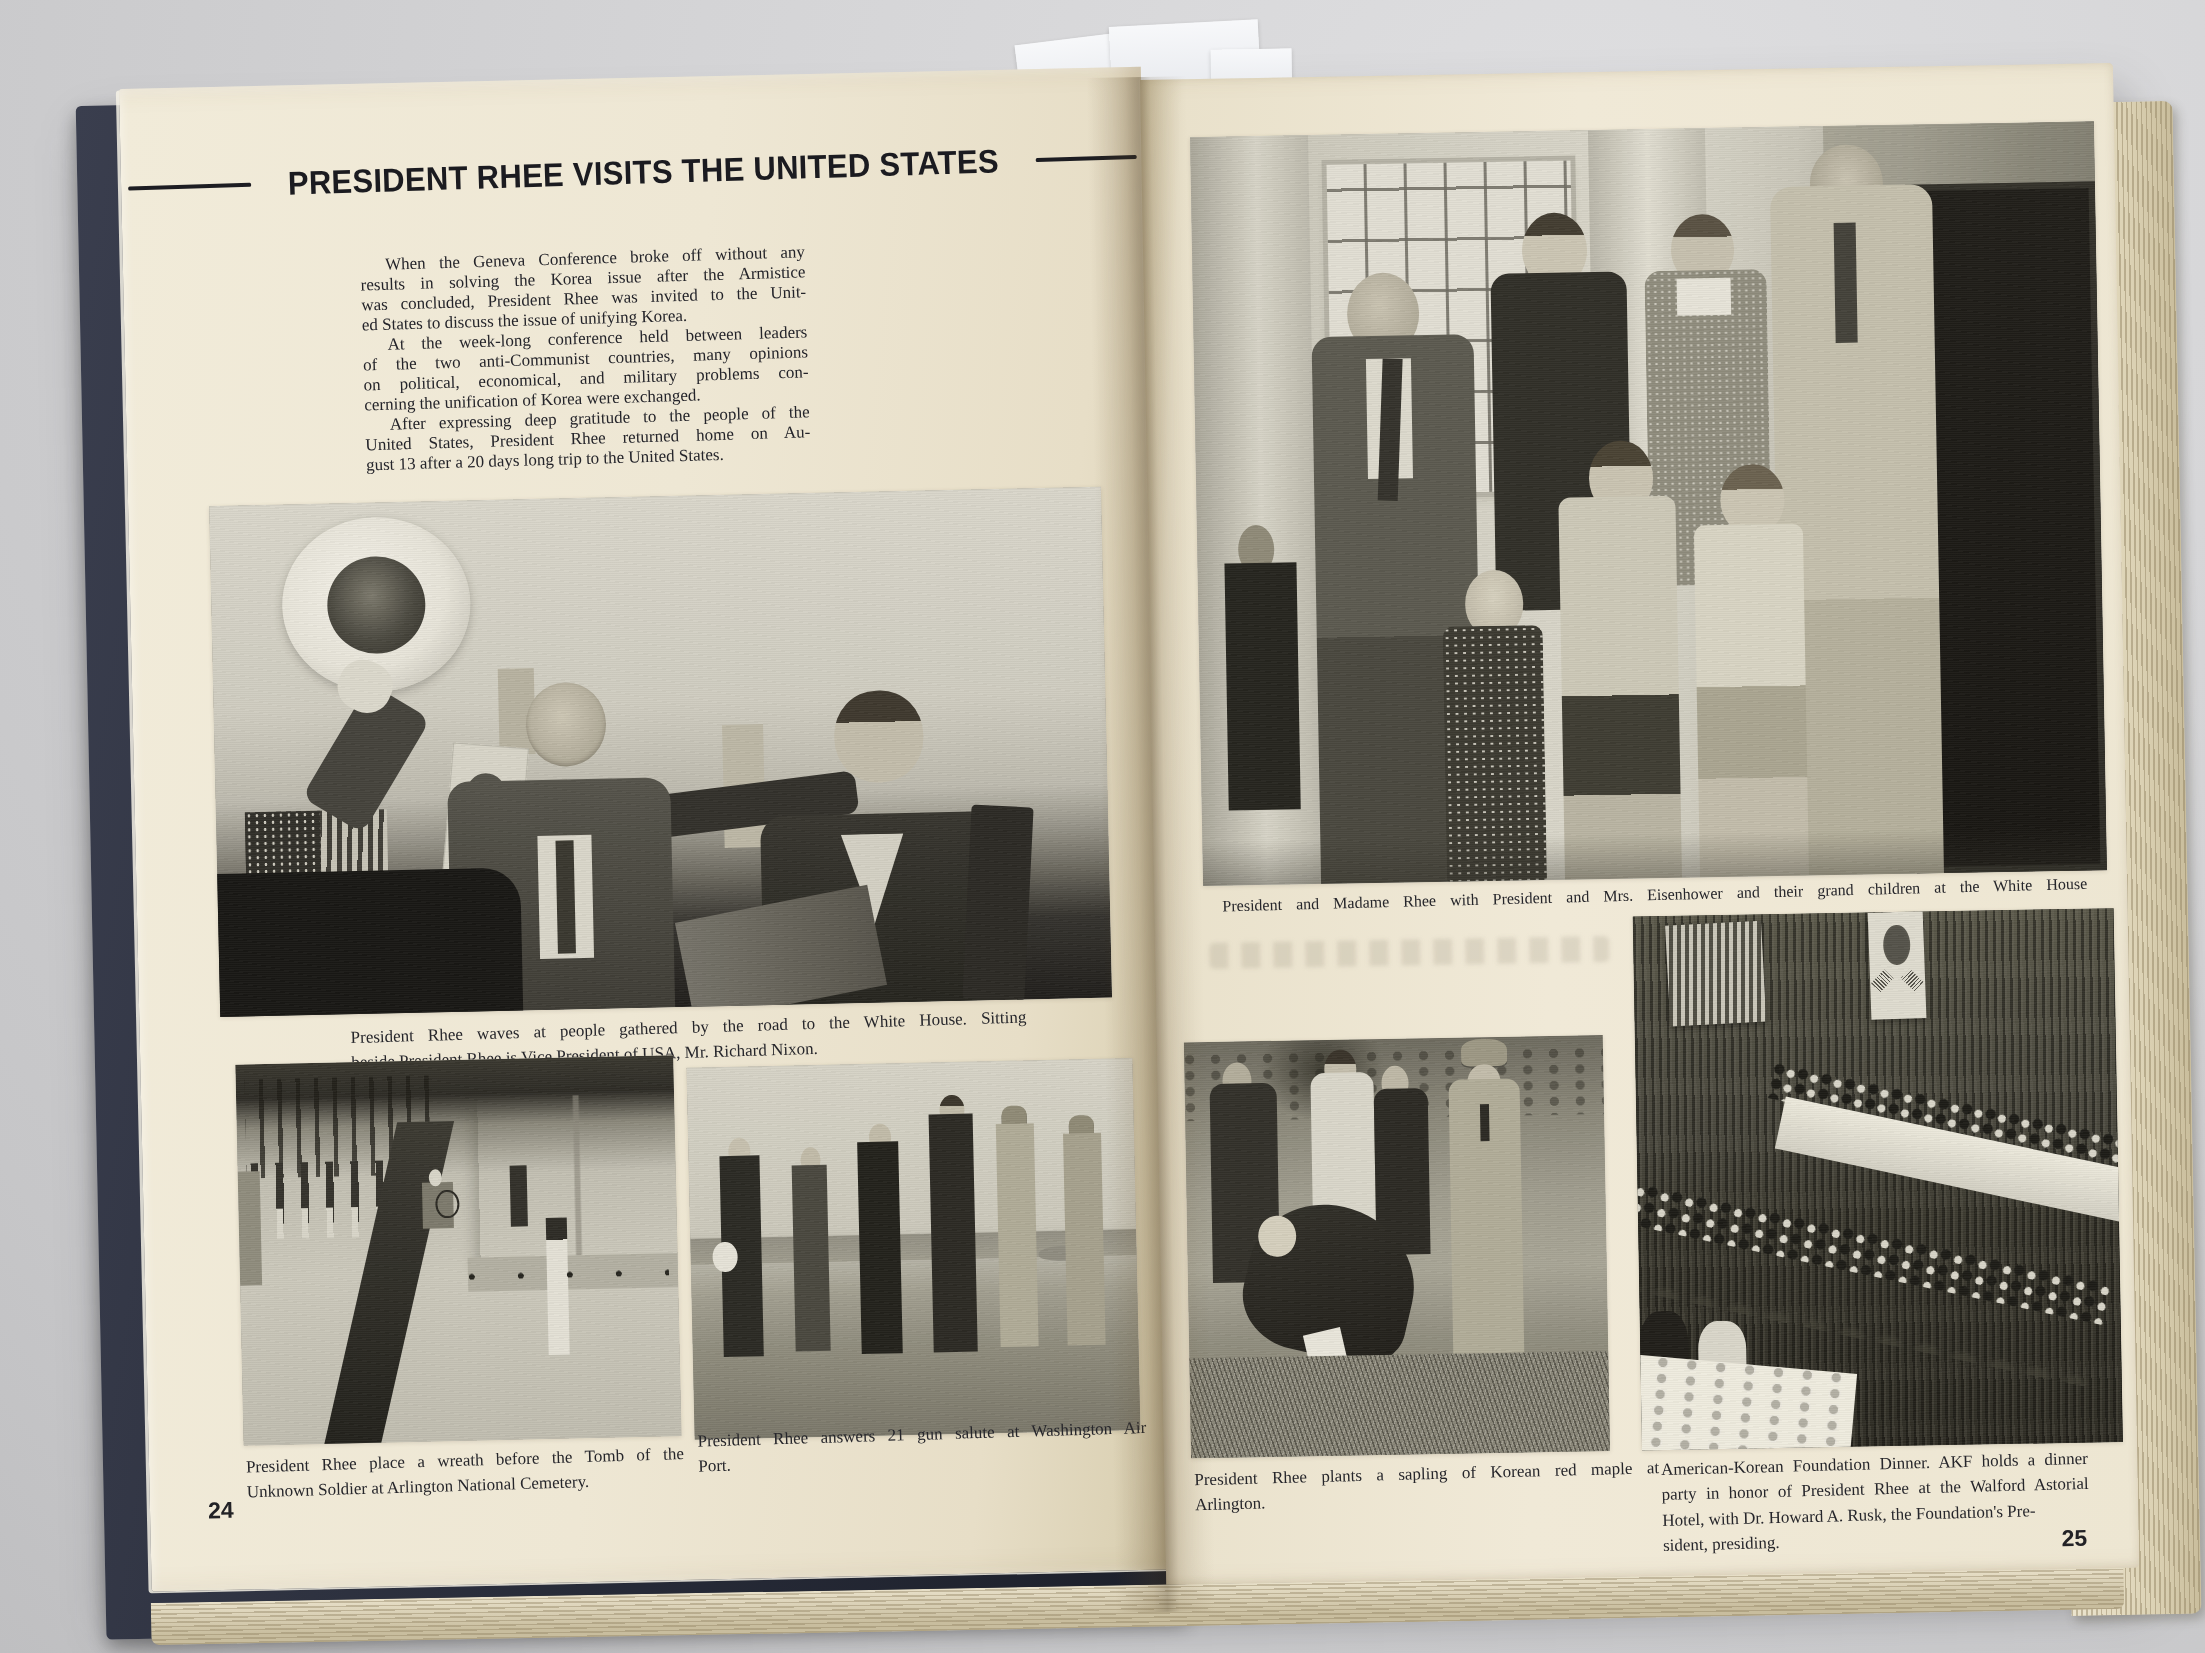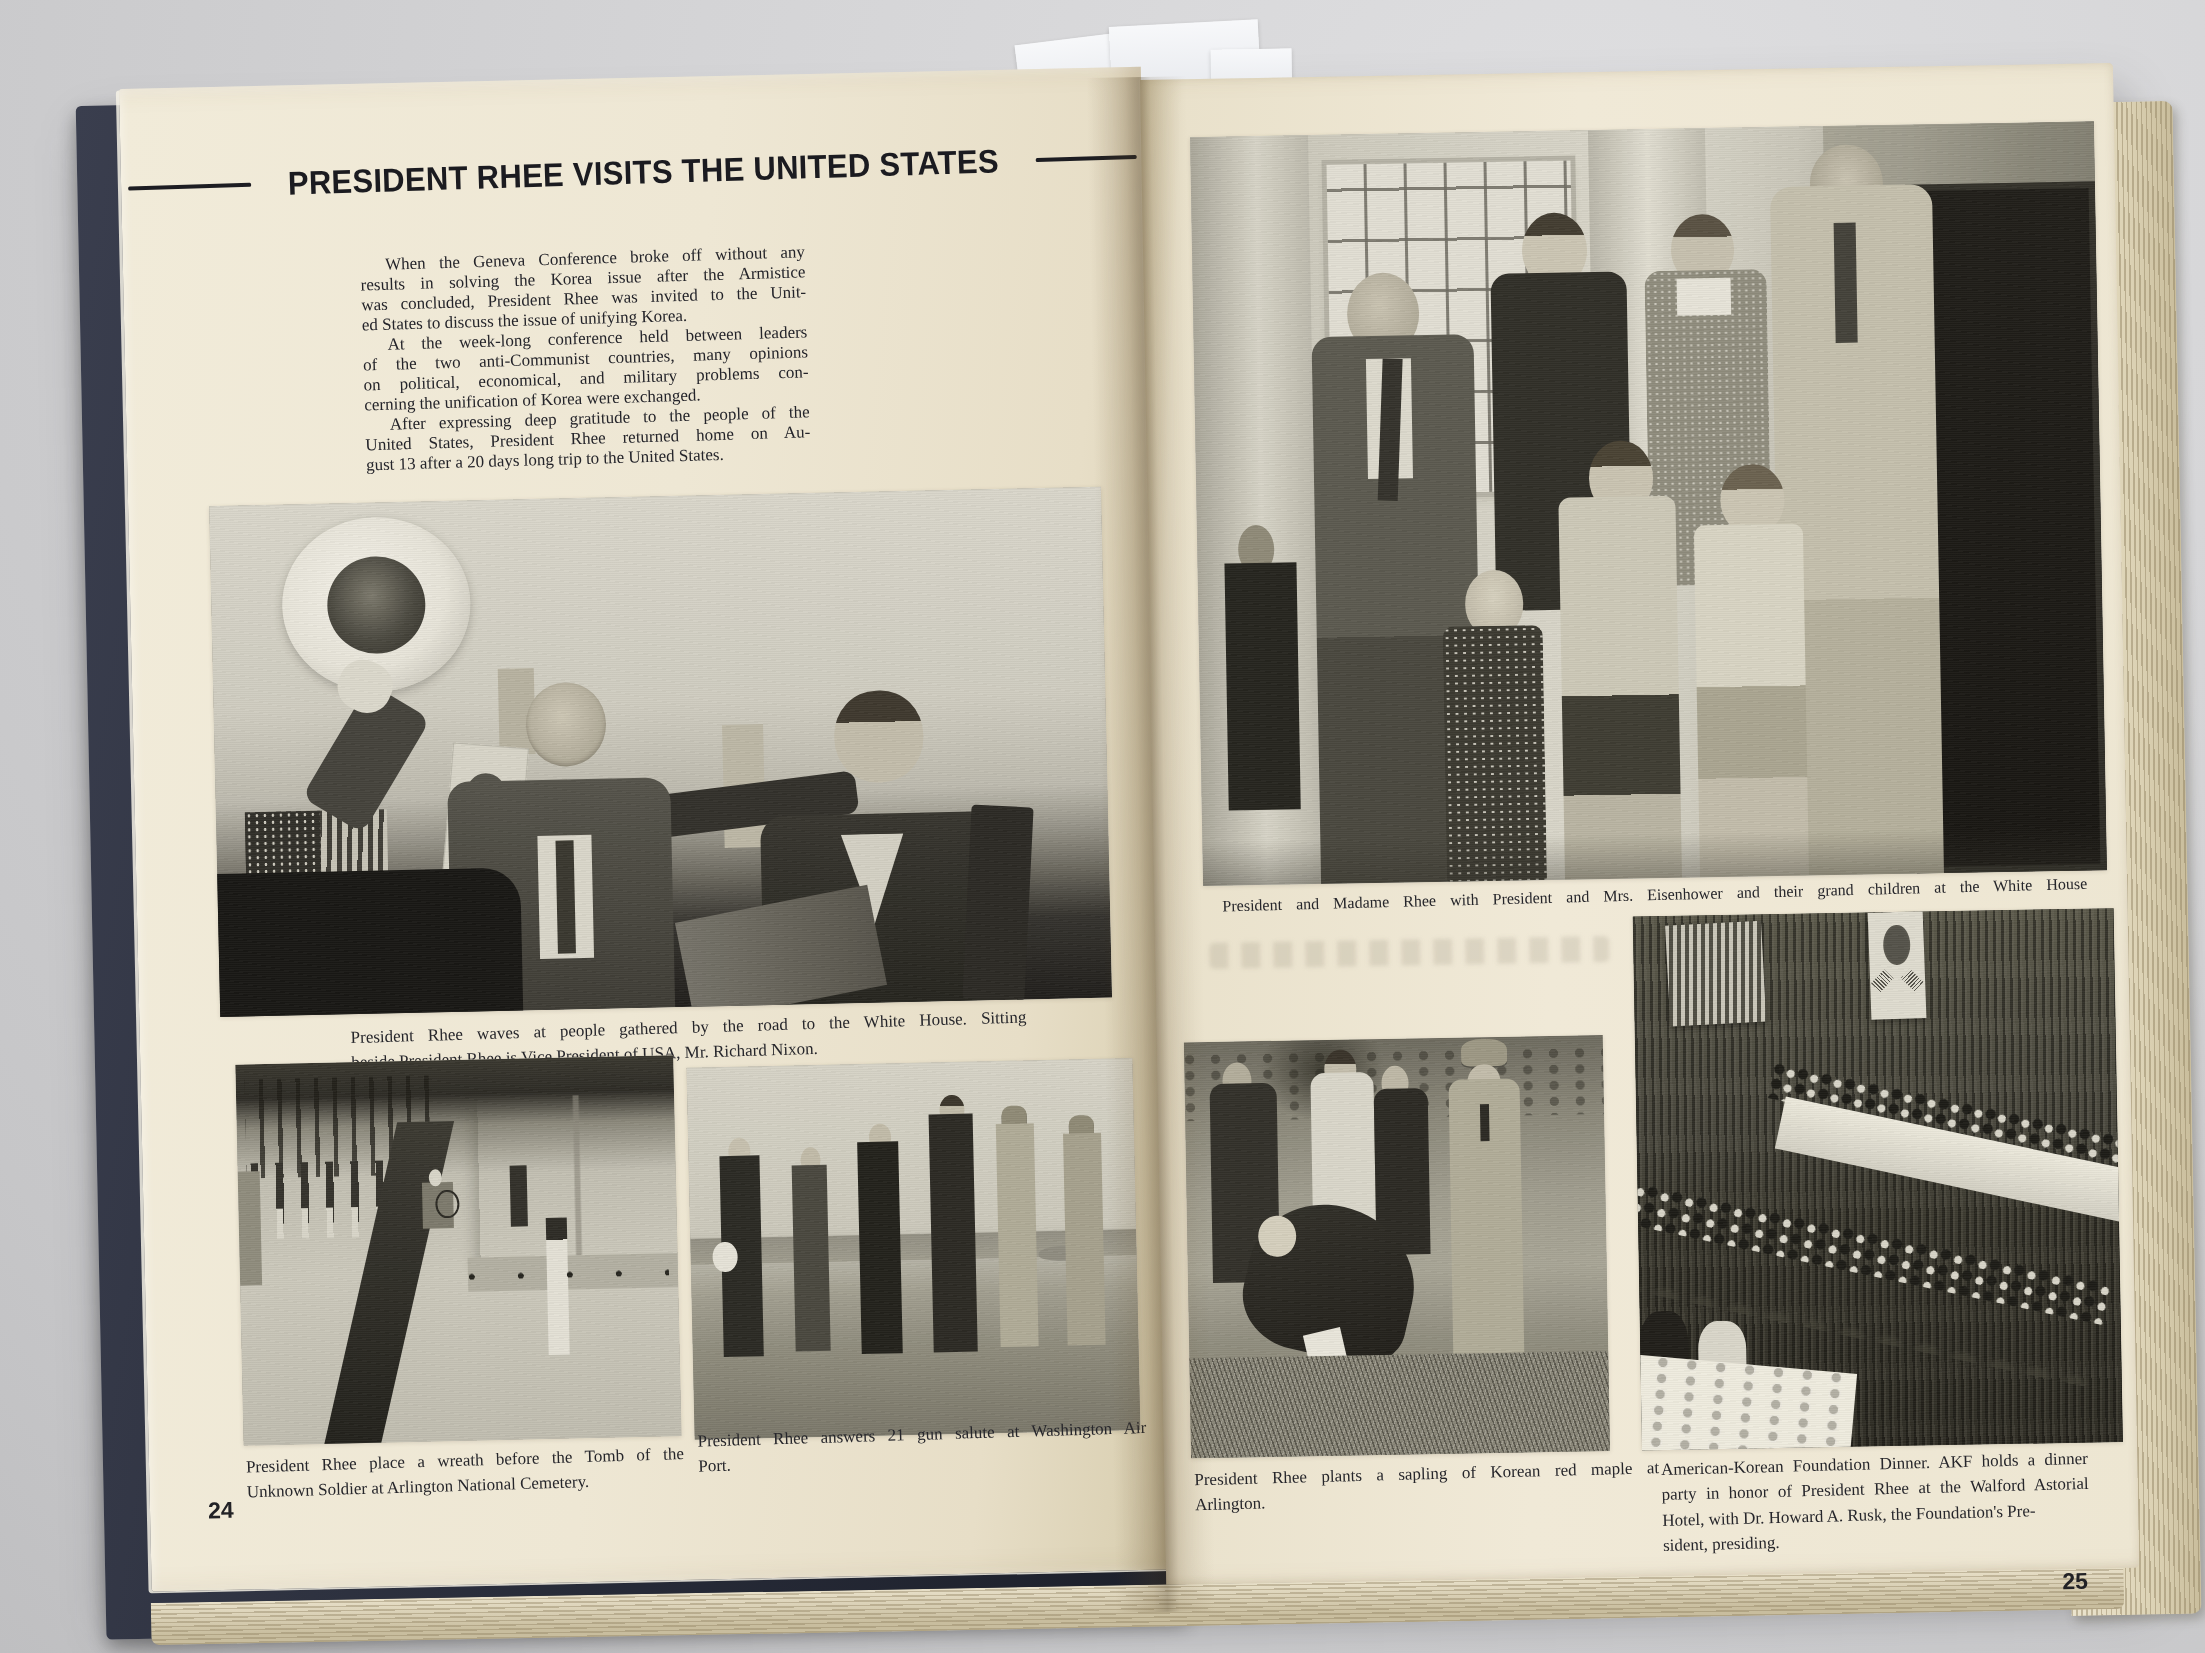--- a/index.html
+++ b/index.html
@@ -275,18 +275,18 @@
       <div class="cl">Arlington.</div>
     </div>
 
     <div class="cap" style="left:497px; top:1384px; width:427px;">
       <div class="cl j">American-Korean Foundation Dinner. AKF holds a dinner</div>
       <div class="cl j">party in honor of President Rhee at the Walford Astorial</div>
       <div class="cl">Hotel, with Dr. Howard A. Rusk, the Foundation's Pre-</div>
       <div class="cl">sident, presiding.</div>
     </div>
 
-    <div class="pagenum" style="left:896px; top:1504px;">25</div>
+    <div class="pagenum" style="left:896px; top:1461px;">25</div>
   </div>
 
   <div class="gutter"></div>
 </div>
 
 
 </body></html>

